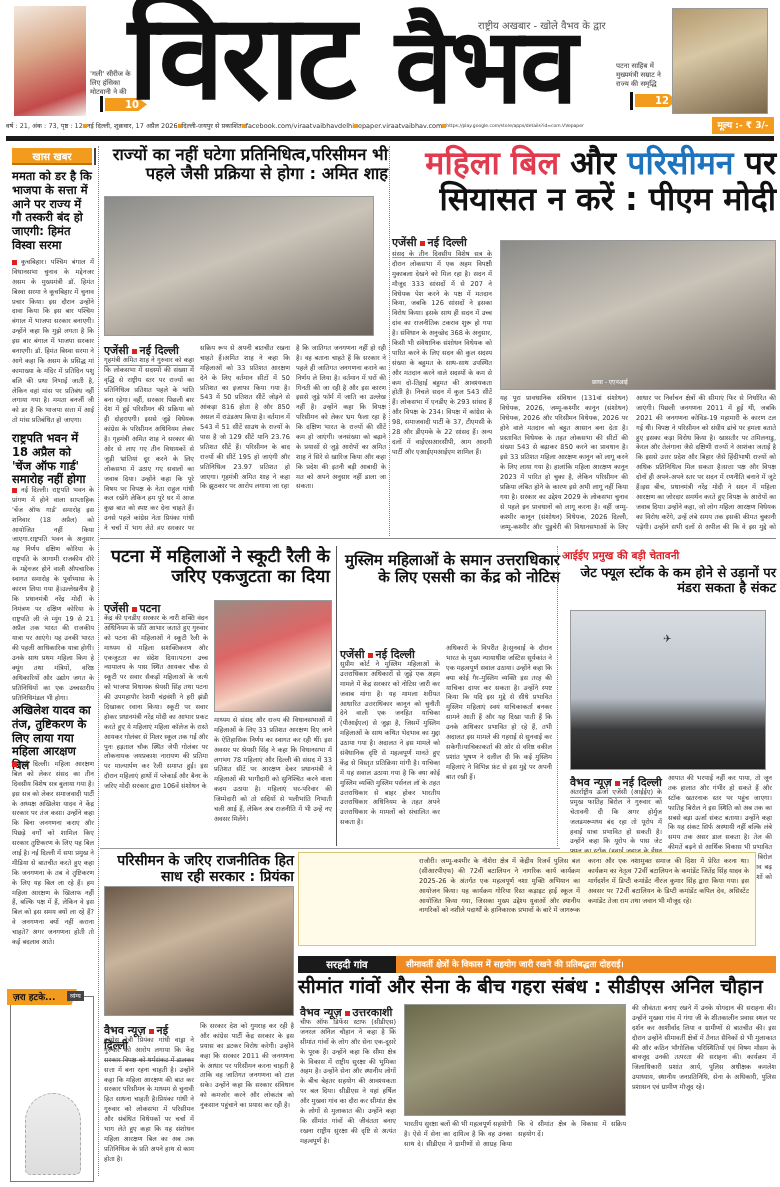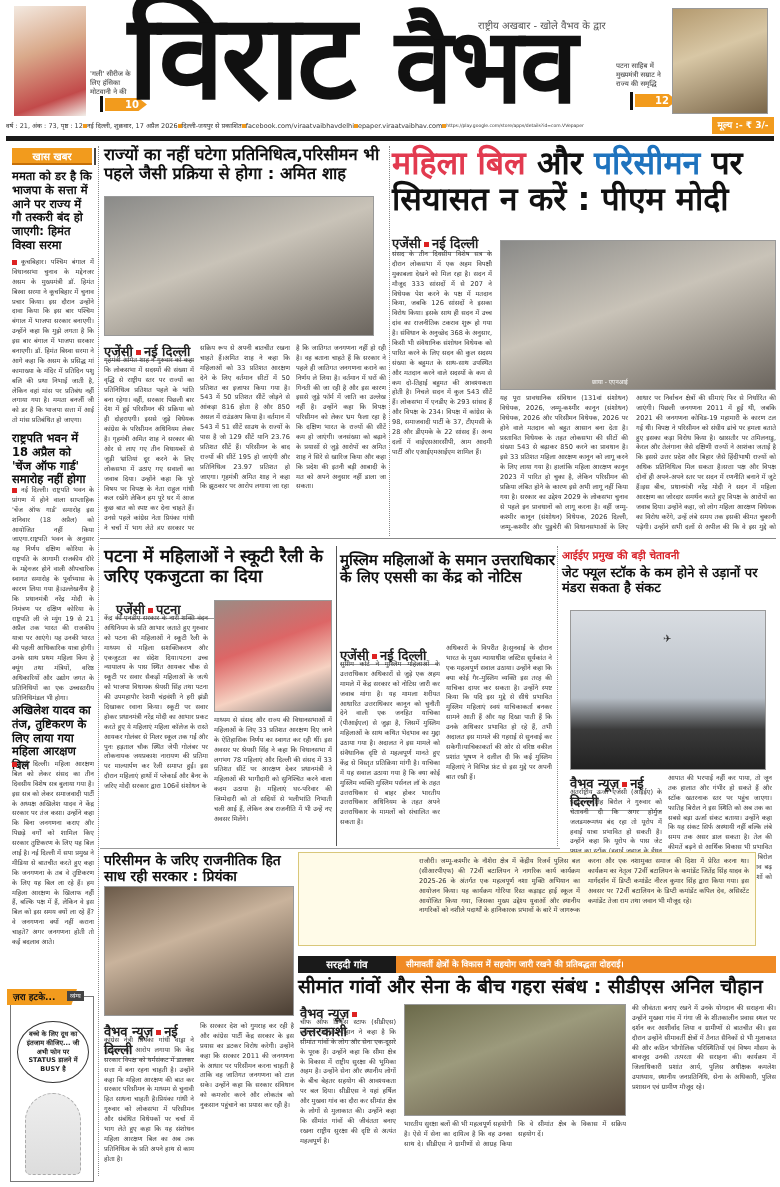--- a/index.html
+++ b/index.html
@@ -6,22 +6,22 @@
 body{width:780px;height:1187px;background:#fff;font-family:"DejaVu Sans",sans-serif;color:#222;position:relative;overflow:hidden}
 .abs{position:absolute}
 .masthead-title{font-family:"DejaVu Serif",serif;font-weight:900;color:#111;font-size:118px;line-height:1;letter-spacing:-3px}
 .photo{background:linear-gradient(135deg,#a88 0%,#c9a 40%,#865 100%);border:1px solid #999}
 .photo.gray{background:linear-gradient(160deg,#8a8a88 0%,#c9c3b8 45%,#6b655e 100%)}
 .photo.warm{background:linear-gradient(160deg,#b49a6f 0%,#d8c7a5 40%,#7a6649 100%)}
 .photo.sky{background:linear-gradient(180deg,#d9dde2 0%,#b7bec6 55%,#3b3b3b 75%,#222 100%)}
 .photo.army{background:linear-gradient(160deg,#6b6a4a 0%,#9c9a7c 40%,#5a4c3e 100%)}
 .photo.girl{background:linear-gradient(160deg,#f3e9e0 0%,#d9a98a 40%,#c24a4a 80%,#f3f0ea 100%)}
 .photo.red{background:linear-gradient(160deg,#9c8b84 0%,#d66 40%,#f6d2c2 70%,#777 100%)}
-.headline{font-family:"DejaVu Sans",sans-serif;font-weight:bold;color:#111;text-align:left;line-height:1.15}
-.byline{font-size:13px;font-weight:bold;color:#222;border-bottom:1px solid #999;padding-bottom:0}
+.headline{font-family:"DejaVu Sans",sans-serif;font-weight:bold;color:#111;text-align:right;line-height:1.15}
+.byline{font-size:11px;font-weight:bold;color:#222;border-bottom:1px solid #999;padding-bottom:8px}
 .byline .dot{display:inline-block;width:5px;height:5px;background:#d22;margin:0 3px;vertical-align:middle}
 .body-text{font-size:6.6px;line-height:1.5;color:#333;text-align:justify}
 .vrule{border-left:1px dotted #888}
 .hrule{border-top:1px solid #999}
 .side-h{font-family:"DejaVu Sans",sans-serif;font-weight:bold;font-size:13px;line-height:1.2;color:#111}
 .sqbullet{display:inline-block;width:5px;height:5px;background:#d22;margin-right:4px;vertical-align:middle}
 .badge-num{background:#f29b1d;color:#fff;font-weight:bold;font-size:10px;padding:1px 8px 1px 20px;clip-path:polygon(0 0,80% 0,100% 50%,80% 100%,0 100%)}
 </style>
 </head>
 <body>
@@ -70,23 +70,20 @@
 </div>
 
 <div class="abs side-h" style="left:12px;top:704px;width:82px;font-size:11.5px">अखिलेश यादव का तंज, तुष्टिकरण के लिए लाया गया महिला आरक्षण बिल</div>
 <div class="abs body-text" style="left:12px;top:760px;width:82px;height:196px;overflow:hidden">
   <span class="sqbullet"></span><span>नई दिल्ली। महिला आरक्षण बिल को लेकर संसद का तीन दिवसीय विशेष सत्र बुलाया गया है। इस सत्र को लेकर समाजवादी पार्टी के अध्यक्ष अखिलेश यादव ने केंद्र सरकार पर तंज कसा। उन्होंने कहा कि बिना जनगणना कराए और पिछड़े वर्गों को शामिल किए सरकार तुष्टिकरण के लिए यह बिल लाई है। नई दिल्ली में सपा प्रमुख ने मीडिया से बातचीत करते हुए कहा कि जनगणना के तब वे तुष्टिकरण के लिए यह बिल ला रहे हैं। हम महिला आरक्षण के खिलाफ नहीं हैं, बल्कि पक्ष में हैं, लेकिन वे इस बिल को इस समय क्यों ला रहे हैं? वे जनगणना क्यों नहीं कराना चाहते? अगर जनगणना होती तो कई बदलाव आते।</span>
 </div>
 
 <div class="abs" style="left:10px;top:996px;width:84px;height:186px;border:1px solid #777;background:#fff">
   <div style="position:absolute;left:-4px;top:-8px;width:70px;height:16px;background:#f29b1d;color:#111;font-weight:bold;font-size:9px;line-height:16px;padding-left:6px;clip-path:polygon(0 0,100% 0,92% 100%,0 100%)"><span>ज़रा हटके...</span></div>
   <div style="position:absolute;left:56px;top:-6px;background:#444;color:#fff;font-size:6px;padding:1px 3px">व्यंग्य</div>
-  <div style="position:absolute;left:6px;top:24px;width:72px;height:62px;border:1px solid #333;border-radius:50%;display:flex;align-items:center;justify-content:center;text-align:center;font-size:6.5px;font-weight:bold;line-height:1.35;padding:6px">
-    <span>बच्चे के लिए दूध का इंतजाम कीजिए... जी अभी फोन पर STATUS डालने में BUSY है</span>
-  </div>
   <div style="position:absolute;left:14px;top:96px;width:56px;height:82px;border-radius:30px 30px 6px 6px;background:linear-gradient(180deg,#eee 0%,#ddd 100%);border:1px dashed #aaa"></div>
 </div>
 
 <div class="abs vrule" style="left:98px;top:146px;height:1030px"></div>
 
 <div class="abs headline" style="left:104px;top:146px;width:284px;font-size:16.5px">राज्यों का नहीं घटेगा प्रतिनिधित्व,परिसीमन भी पहले जैसी प्रक्रिया से होगा : अमित शाह</div>
 <div class="abs photo gray" style="left:104px;top:196px;width:270px;height:140px"></div>
 <div class="abs byline" style="left:104px;top:342px;width:90px">
   <span>एजेंसी</span><span class="dot"></span><span>नई दिल्ली</span>
 </div>
@@ -107,21 +104,21 @@
 <div class="abs body-text" style="left:392px;top:250px;width:100px;height:282px;overflow:hidden">संसद के तीन दिवसीय विशेष सत्र के दौरान लोकसभा में एक अहम विपक्षी मुकाबला देखने को मिल रहा है। सदन में मौजूद 333 सांसदों में से 207 ने विधेयक पेश करने के पक्ष में मतदान किया, जबकि 126 सांसदों ने इसका विरोध किया। इसके साथ ही सदन में उच्च दांव का राजनीतिक टकराव शुरू हो गया है। संविधान के अनुच्छेद 368 के अनुसार, किसी भी संवैधानिक संशोधन विधेयक को पारित करने के लिए सदन की कुल सदस्य संख्या के बहुमत के साथ-साथ उपस्थित और मतदान करने वाले सदस्यों के कम से कम दो-तिहाई बहुमत की आवश्यकता होती है। निचले सदन में कुल 543 सीटें हैं। लोकसभा में एनडीए के 293 सांसद हैं और विपक्ष के 234। विपक्ष में कांग्रेस के 98, समाजवादी पार्टी के 37, टीएमसी के 28 और डीएमके के 22 सांसद हैं। अन्य दलों में वाईएसआरसीपी, आम आदमी पार्टी और एआईएमआईएम शामिल हैं।</div>
 <div class="abs photo gray" style="left:500px;top:240px;width:276px;height:150px"></div>
 <div class="abs" style="left:592px;top:378px;font-size:6px;color:#fff">छाया - एएनआई</div>
 <div class="abs body-text" style="left:500px;top:394px;width:128px;height:138px;overflow:hidden">यह पूरा प्रावधानिक संविधान (131वां संशोधन) विधेयक, 2026, जम्मू-कश्मीर कानून (संशोधन) विधेयक, 2026 और परिसीमन विधेयक, 2026 पर होने वाले मतदान को बहुत आसान बना देता है। प्रस्तावित विधेयक के तहत लोकसभा की सीटों की संख्या 543 से बढ़ाकर 850 करने का प्रावधान है। इसे 33 प्रतिशत महिला आरक्षण कानून को लागू करने के लिए लाया गया है। हालांकि महिला आरक्षण कानून 2023 में पारित हो चुका है, लेकिन परिसीमन की प्रक्रिया लंबित होने के कारण इसे अभी लागू नहीं किया गया है। सरकार का उद्देश्य 2029 के लोकसभा चुनाव से पहले इन प्रावधानों को लागू करना है। वहीं जम्मू-कश्मीर कानून (संशोधन) विधेयक, 2026 दिल्ली, जम्मू-कश्मीर और पुडुचेरी की विधानसभाओं के लिए प्रतिनिधित्व को स्पष्ट करने का प्रयास करता है। परिसीमन विधेयक, 2026 के जरिए जनसंख्या के</div>
 <div class="abs body-text" style="left:636px;top:394px;width:140px;height:138px;overflow:hidden">आधार पर निर्वाचन क्षेत्रों की सीमाएं फिर से निर्धारित की जाएंगी। पिछली जनगणना 2011 में हुई थी, जबकि 2021 की जनगणना कोविड-19 महामारी के कारण टल गई थी। विपक्ष ने परिसीमन को संघीय ढांचे पर हमला बताते हुए इसका कड़ा विरोध किया है। खासतौर पर तमिलनाडु, केरल और तेलंगाना जैसे दक्षिणी राज्यों ने आशंका जताई है कि इससे उत्तर प्रदेश और बिहार जैसे हिंदीभाषी राज्यों को अधिक प्रतिनिधित्व मिल सकता है।सत्ता पक्ष और विपक्ष दोनों ही अपने-अपने स्तर पर सदन में रणनीति बनाने में जुटे हैं।इस बीच, प्रधानमंत्री नरेंद्र मोदी ने सदन में महिला आरक्षण का जोरदार समर्थन करते हुए विपक्ष के आरोपों का जवाब दिया। उन्होंने कहा, जो लोग महिला आरक्षण विधेयक का विरोध करेंगे, उन्हें लंबे समय तक इसकी कीमत चुकानी पड़ेगी। उन्होंने सभी दलों से अपील की कि वे इस मुद्दे को राजनीतिक रंग न दें और मिलकर देश के लोकतंत्र को मजबूत करें।</div>
 
 <div class="abs hrule" style="left:100px;top:538px;width:676px;border-top:1.5px solid #888"></div>
 <div class="abs vrule" style="left:389px;top:146px;height:390px"></div>
 
 <div class="abs headline" style="left:104px;top:546px;width:226px;font-size:17.5px">पटना में महिलाओं ने स्कूटी रैली के जरिए एकजुटता का दिया</div>
-<div class="abs byline" style="left:116px;top:600px;width:100px">
+<div class="abs byline" style="left:104px;top:600px;width:100px">
   <span>एजेंसी</span><span class="dot"></span><span>पटना</span>
 </div>
 <div class="abs body-text" style="left:104px;top:614px;width:104px;height:232px;overflow:hidden">केंद्र की एनडीए सरकार के नारी शक्ति वंदन अधिनियम के प्रति आभार जताते हुए गुरुवार को पटना की महिलाओं ने स्कूटी रैली के माध्यम से महिला सशक्तिकरण और एकजुटता का संदेश दिया।पटना उच्च न्यायालय के पास स्थित आयकर चौक से स्कूटी पर सवार सैकड़ों महिलाओं के जत्थे को भाजपा विधायक श्रेयसी सिंह तथा पटना की उपमहापौर रेशमी चंद्रवंशी ने हरी झंडी दिखाकर रवाना किया। स्कूटी पर सवार होकर प्रधानमंत्री नरेंद्र मोदी का आभार प्रकट करते हुए ये महिलाएं महिला कॉलेज के रास्ते आयकर गोलंबर से मिलर स्कूल तक गईं और पुनः हड़ताल चौक स्थित जेपी गोलंबर पर लोकनायक जयप्रकाश नारायण की प्रतिमा पर माल्यार्पण कर रैली समाप्त हुई। इस दौरान महिलाएं हाथों में प्लेकार्ड और बैनर के जरिए मोदी सरकार द्वारा 106वें संशोधन के</div>
 <div class="abs photo red" style="left:214px;top:600px;width:118px;height:112px"></div>
 <div class="abs body-text" style="left:214px;top:716px;width:118px;height:130px;overflow:hidden">माध्यम से संसद और राज्य की विधानसभाओं में महिलाओं के लिए 33 प्रतिशत आरक्षण दिए जाने के ऐतिहासिक निर्णय का स्वागत कर रही थीं। इस अवसर पर श्रेयसी सिंह ने कहा कि विधानसभा में लगभग 78 महिलाएं और दिल्ली की संसद में 33 प्रतिशत सीटें पर आरक्षण देकर प्रधानमंत्री ने महिलाओं की भागीदारी को सुनिश्चित करने वाला कदम उठाया है। महिलाएं घर-परिवार की जिम्मेदारी को तो सदियों से भलीभांति निभाती चली आई हैं, लेकिन अब राजनीति में भी उन्हें नए अवसर मिलेंगे।</div>
 <div class="abs vrule" style="left:336px;top:546px;height:300px;border-left:1.5px solid #555"></div>
 
 <div class="abs headline" style="left:340px;top:552px;width:220px;font-size:15px">मुस्लिम महिलाओं के समान उत्तराधिकार के लिए एससी का केंद्र को नोटिस</div>
 <div class="abs byline" style="left:340px;top:646px;width:98px">
   <span>एजेंसी</span><span class="dot"></span><span>नई दिल्ली</span>

